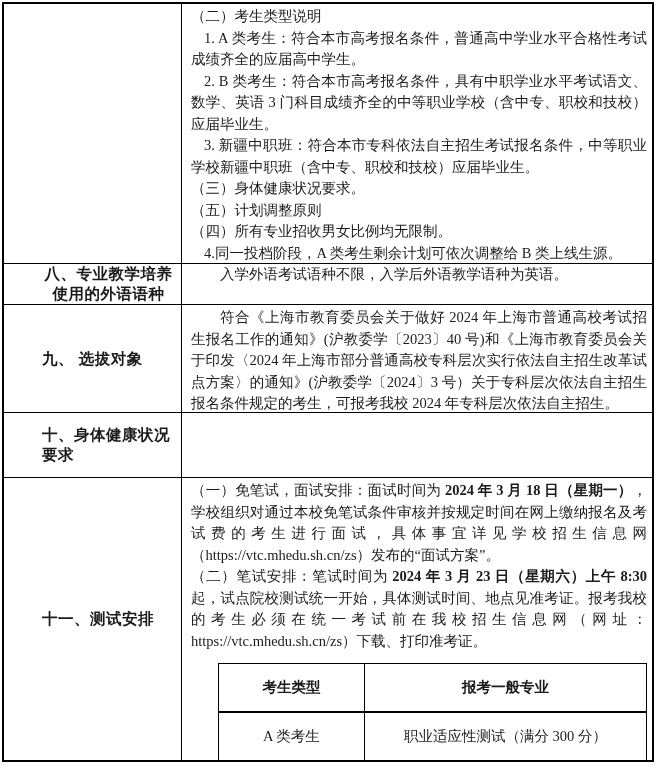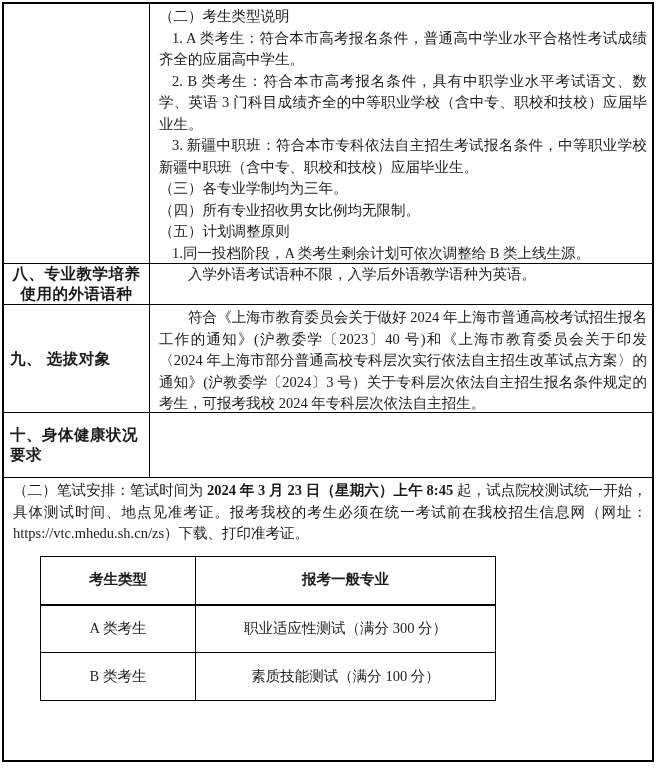--- a/index.html
+++ b/index.html
@@ -6,21 +6,21 @@
   body{width:656px;height:769px;overflow:hidden;}
   .page{position:relative;width:656px;height:769px;background:#ffffff;
         color:#1b1b1b;font-family:"Liberation Serif","DejaVu Serif",serif;}
   .tbl{position:absolute;left:2px;top:2px;width:648px;height:756px;
        border:2px solid #000;display:flex;flex-direction:column;box-sizing:content-box;background:#fff;}
   .row{display:flex;border-bottom:1.5px solid #000;overflow:hidden;flex:0 0 auto;}
   .row.last{border-bottom:none;flex:1 1 auto;}
   .lbl{flex:0 0 146px;width:146px;box-sizing:border-box;border-right:1.5px solid #000;
        display:flex;align-items:center;padding:2px 3px 2px 6px;
        font-family:"Liberation Sans","DejaVu Sans",sans-serif;
-       font-weight:700;font-size:15.5px;line-height:20px;letter-spacing:0.5px;}
+       font-weight:700;font-size:15.5px;line-height:20px;letter-spacing:0.5px;margin-left:32px;}
   .lbl.center{justify-content:center;text-align:center;padding:2px 3px;}
   .cnt{flex:1 1 auto;box-sizing:border-box;padding:2px 5px 0 9px;
        font-size:14.5px;line-height:21.5px;overflow:hidden;}
   .cnt.vc{display:flex;align-items:flex-start;padding-top:0;}
   .para{margin:0;text-align:justify;}
   .para.noj{text-align:left;}
   .ind1{text-indent:13px;}
   .ind2{text-indent:29px;}
   .bd{font-weight:700;}
   .itbl{border-collapse:collapse;margin:11px 0 0 27px;table-layout:fixed;
@@ -40,24 +40,24 @@
 <div class="page">
   <div class="tbl">
 
     <div class="row" style="height:259px;">
       <div class="lbl"></div>
       <div class="cnt">
         <p class="para noj">（二）考生类型说明</p>
         <p class="para ind1">1. A 类考生：符合本市高考报名条件，普通高中学业水平合格性考试成绩齐全的应届高中学生。</p>
         <p class="para ind1">2. B 类考生：符合本市高考报名条件，具有中职学业水平考试语文、数学、英语 3 门科目成绩齐全的中等职业学校（含中专、职校和技校）应届毕业生。</p>
         <p class="para ind1">3. 新疆中职班：符合本市专科依法自主招生考试报名条件，中等职业学校新疆中职班（含中专、职校和技校）应届毕业生。</p>
-        <p class="para noj">（三）各专业学制均为三年。</p>
+        <p class="para noj">（三）身体健康状况要求。</p>
+        <p class="para noj">（五）计划调整原则</p>
         <p class="para noj">（四）所有专业招收男女比例均无限制。</p>
-        <p class="para noj">（五）计划调整原则</p>
-        <p class="para ind1 noj">1.同一投档阶段，A 类考生剩余计划可依次调整给 B 类上线生源。</p>
+        <p class="para ind1 noj">4.同一投档阶段，A 类考生剩余计划可依次调整给 B 类上线生源。</p>
 
       </div>
     </div>
 
     <div class="row" style="height:40px;">
       <div class="lbl center">八、专业教学培养使用的外语语种</div>
       <div class="cnt vc">
         <p class="para ind2 noj">入学外语考试语种不限，入学后外语教学语种为英语。</p>
       </div>
     </div>
@@ -67,22 +67,24 @@
       <div class="cnt">
         <p class="para ind2">符合《上海市教育委员会关于做好 2024 年上海市普通高校考试招生报名工作的通知》(沪教委学〔2023〕40 号)和《上海市教育委员会关于印发〈2024 年上海市部分普通高校专科层次实行依法自主招生改革试点方案〉的通知》(沪教委学〔2024〕3 号）关于专科层次依法自主招生报名条件规定的考生，可报考我校 2024 年专科层次依法自主招生。</p>
       </div>
     </div>
 
     <div class="row" style="height:64px;">
       <div class="lbl">十、身体健康状况要求</div>
     </div>
 
     <div class="row last">
+      <div class="lbl">十一、测试安排</div>
       <div class="cnt">
-        <p class="para"><span>（二）笔试安排：笔试时间为 </span><span class="bd">2024 年 3 月 23 日（星期六）上午 8:45</span><span> 起，试点院校测试统一开始，具体测试时间、地点见准考证。报考我校的考生必须在统一考试前在我校招生信息网（网址：https://vtc.mhedu.sh.cn/zs）下载、打印准考证。</span></p>
+        <p class="para"><span>（一）免笔试，面试安排：面试时间为 </span><span class="bd">2024 年 3 月 18 日（星期一）</span><span>，学校组织对通过本校免笔试条件审核并按规定时间在网上缴纳报名及考试费的考生进行面试，具体事宜详见学校招生信息网（https://vtc.mhedu.sh.cn/zs）发布的“面试方案”。</span></p>
+        <p class="para"><span>（二）笔试安排：笔试时间为 </span><span class="bd">2024 年 3 月 23 日（星期六）上午 8:30</span><span> 起，试点院校测试统一开始，具体测试时间、地点见准考证。报考我校的考生必须在统一考试前在我校招生信息网（网址：https://vtc.mhedu.sh.cn/zs）下载、打印准考证。</span></p>
         <table class="itbl">
           <colgroup>
               <col class="c1">
               <col class="c2">
             </colgroup>
           <thead>
             <tr>
               <th>考生类型</th>
               <th>报考一般专业</th>
             </tr>

